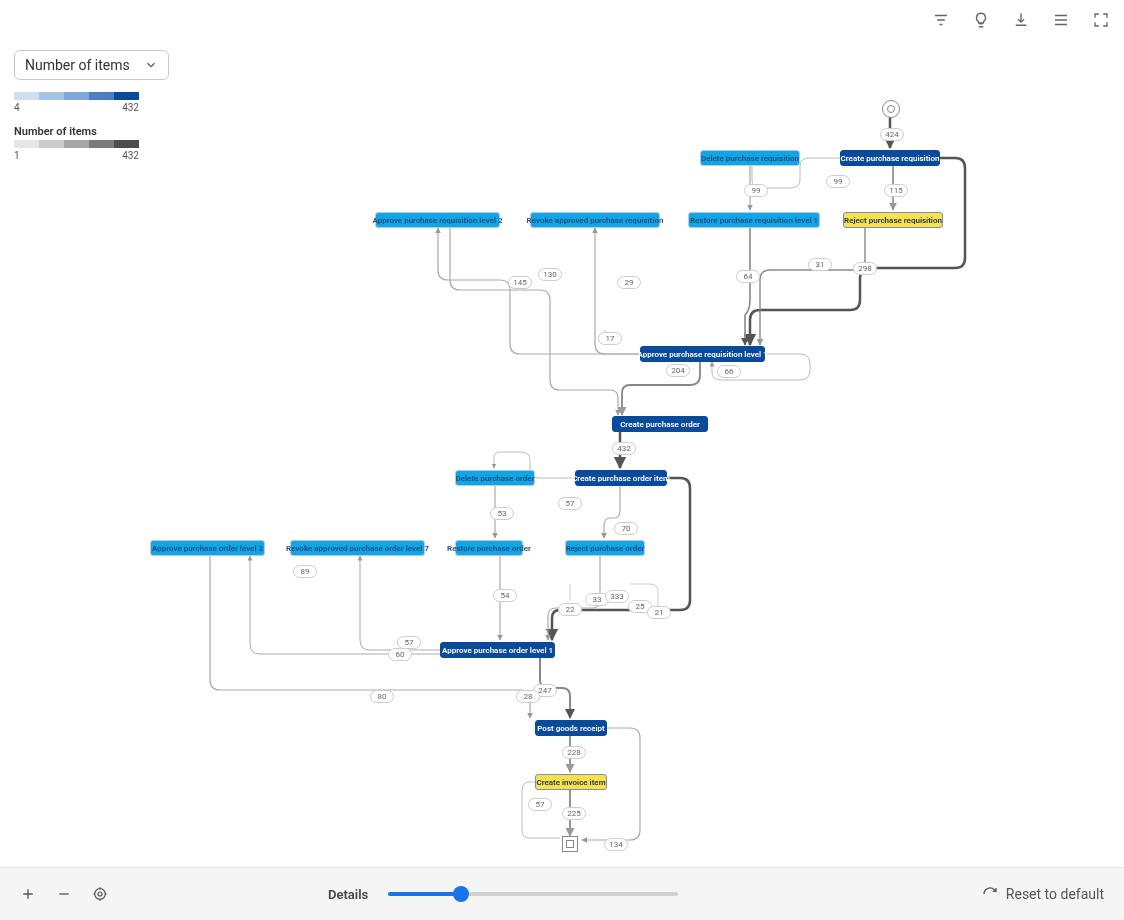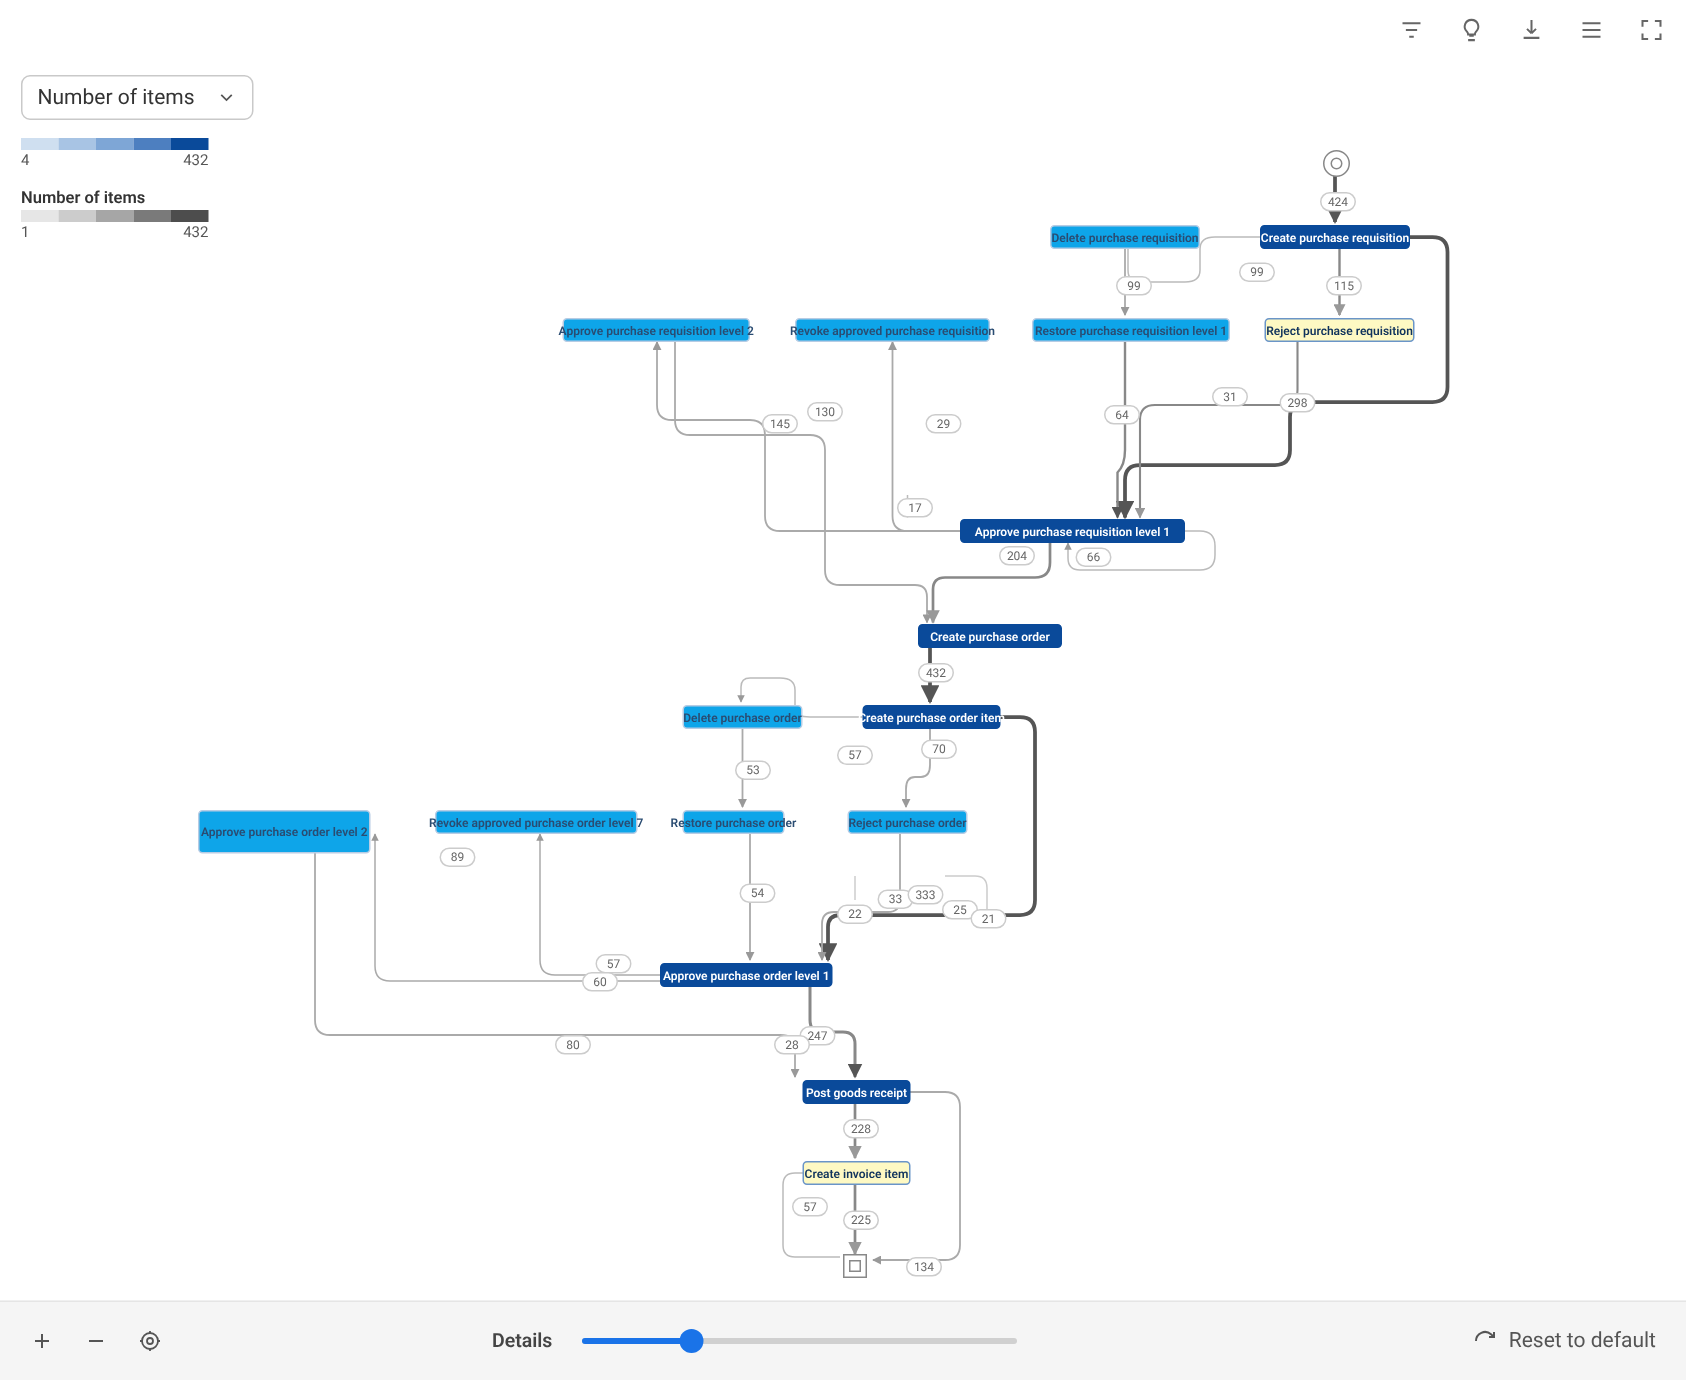--- a/index.html
+++ b/index.html
@@ -9,21 +9,21 @@
   .header-icons .ic{width:18px;height:18px;cursor:pointer;display:flex;align-items:center;justify-content:center}
   .dropdown{position:absolute;top:50px;left:14px;border:1px solid #c9c9c9;border-radius:6px;padding:6px 10px;display:flex;align-items:center;gap:14px;font-size:14px;cursor:pointer;background:#fff}
   .legend{position:absolute;top:92px;left:14px;font-size:10px;color:#555}
   .legend .bar{display:flex;margin-bottom:2px}
   .legend .seg{height:8px;width:25px}
   .legend .row{display:flex;justify-content:space-between;width:125px;font-size:10px}
   .legend .label{font-size:11px;font-weight:600;color:#333;margin-top:12px;margin-bottom:2px}
   .canvas{position:absolute;top:40px;left:0;right:0;bottom:52px}
   .node{position:absolute;border-radius:3px;font-size:8px;font-weight:600;display:flex;align-items:center;justify-content:center;text-align:center;padding:0 6px;box-sizing:border-box;cursor:pointer;white-space:nowrap}
   .node.dark{background:#0a4a9a;color:#fff;border:1px solid #0a4a9a}
-  .node.mid{background:#fef9c3;color:#10335c;border:1px solid #6a95c8}
+  .node.mid{background:#fde047;color:#10335c;border:1px solid #6a95c8}
   .node.light{background:#0ea5e9;color:#2a4c72;border:1px solid #b7cce4}
   .startnode{position:absolute;width:16px;height:16px;border:1px solid #888;border-radius:50%;display:flex;align-items:center;justify-content:center;background:#fff}
   .startnode::after{content:"";width:6px;height:6px;border:1px solid #888;border-radius:50%}
   .endnode{position:absolute;width:14px;height:14px;border:1px solid #888;background:#fff;display:flex;align-items:center;justify-content:center}
   .endnode::after{content:"";width:6px;height:6px;border:1px solid #888}
   .edgelabel{position:absolute;font-size:8px;color:#666;background:#fff;border:1px solid #ccc;border-radius:8px;padding:0 4px;line-height:11px;min-width:14px;text-align:center}
   svg.edges{position:absolute;top:0;left:0;width:100%;height:100%;pointer-events:none}
   .footer{position:absolute;bottom:0;left:0;right:0;height:52px;background:#f5f5f5;display:flex;align-items:center;padding:0 20px;gap:20px;border-top:1px solid #e5e5e5}
   .footer .zoom{display:flex;gap:20px;align-items:center;color:#555}
   .footer .zic{width:16px;height:16px;cursor:pointer;display:flex;align-items:center;justify-content:center}
@@ -172,25 +172,25 @@
 
   <div class="startnode" style="left:882px;top:60px"></div>
   <div class="endnode" style="left:562px;top:796px"></div>
 
   <div class="node light" style="left:700px;top:110px;width:100px;height:16px">Delete purchase requisition</div>
   <div class="node dark" style="left:840px;top:110px;width:100px;height:16px">Create purchase requisition</div>
   <div class="node light" style="left:375px;top:172px;width:125px;height:16px">Approve purchase requisition level 2</div>
   <div class="node light" style="left:530px;top:172px;width:130px;height:16px">Revoke approved purchase requisition</div>
   <div class="node light" style="left:688px;top:172px;width:132px;height:16px">Restore purchase requisition level 1</div>
   <div class="node mid" style="left:843px;top:172px;width:100px;height:16px">Reject purchase requisition</div>
-  <div class="node dark" style="left:640px;top:306px;width:150px;height:16px">Approve purchase requisition level 1</div>
+  <div class="node dark" style="left:640px;top:306px;width:125px;height:16px">Approve purchase requisition level 1</div>
   <div class="node dark" style="left:612px;top:376px;width:96px;height:16px">Create purchase order</div>
   <div class="node light" style="left:455px;top:430px;width:80px;height:16px">Delete purchase order</div>
   <div class="node dark" style="left:575px;top:430px;width:92px;height:16px">Create purchase order item</div>
-  <div class="node light" style="left:132px;top:500px;width:115px;height:29px">Approve purchase order level 2</div>
+  <div class="node light" style="left:150px;top:500px;width:115px;height:16px">Approve purchase order level 2</div>
   <div class="node light" style="left:290px;top:500px;width:135px;height:16px">Revoke approved purchase order level 7</div>
   <div class="node light" style="left:455px;top:500px;width:68px;height:16px">Restore purchase order</div>
   <div class="node light" style="left:565px;top:500px;width:80px;height:16px">Reject purchase order</div>
   <div class="node dark" style="left:440px;top:602px;width:115px;height:16px">Approve purchase order level 1</div>
   <div class="node dark" style="left:535px;top:680px;width:72px;height:16px">Post goods receipt</div>
   <div class="node mid" style="left:535px;top:734px;width:72px;height:16px">Create invoice item</div>
 
   <div class="edgelabel" style="left:880px;top:88px">424</div>
   <div class="edgelabel" style="left:826px;top:135px">99</div>
   <div class="edgelabel" style="left:744px;top:144px">99</div>
@@ -199,21 +199,21 @@
   <div class="edgelabel" style="left:853px;top:222px">298</div>
   <div class="edgelabel" style="left:736px;top:230px">64</div>
   <div class="edgelabel" style="left:508px;top:236px">145</div>
   <div class="edgelabel" style="left:538px;top:228px">130</div>
   <div class="edgelabel" style="left:617px;top:236px">29</div>
   <div class="edgelabel" style="left:598px;top:292px">17</div>
   <div class="edgelabel" style="left:666px;top:324px">204</div>
   <div class="edgelabel" style="left:717px;top:325px">66</div>
   <div class="edgelabel" style="left:612px;top:402px">432</div>
   <div class="edgelabel" style="left:558px;top:457px">57</div>
-  <div class="edgelabel" style="left:614px;top:453px">70</div>
+  <div class="edgelabel" style="left:614px;top:482px">70</div>
   <div class="edgelabel" style="left:490px;top:467px">53</div>
   <div class="edgelabel" style="left:293px;top:525px">89</div>
   <div class="edgelabel" style="left:493px;top:549px">54</div>
   <div class="edgelabel" style="left:585px;top:553px">33</div>
   <div class="edgelabel" style="left:605px;top:550px">333</div>
   <div class="edgelabel" style="left:558px;top:563px">22</div>
   <div class="edgelabel" style="left:628px;top:560px">25</div>
   <div class="edgelabel" style="left:647px;top:566px">21</div>
   <div class="edgelabel" style="left:397px;top:596px">57</div>
   <div class="edgelabel" style="left:388px;top:608px">60</div>

